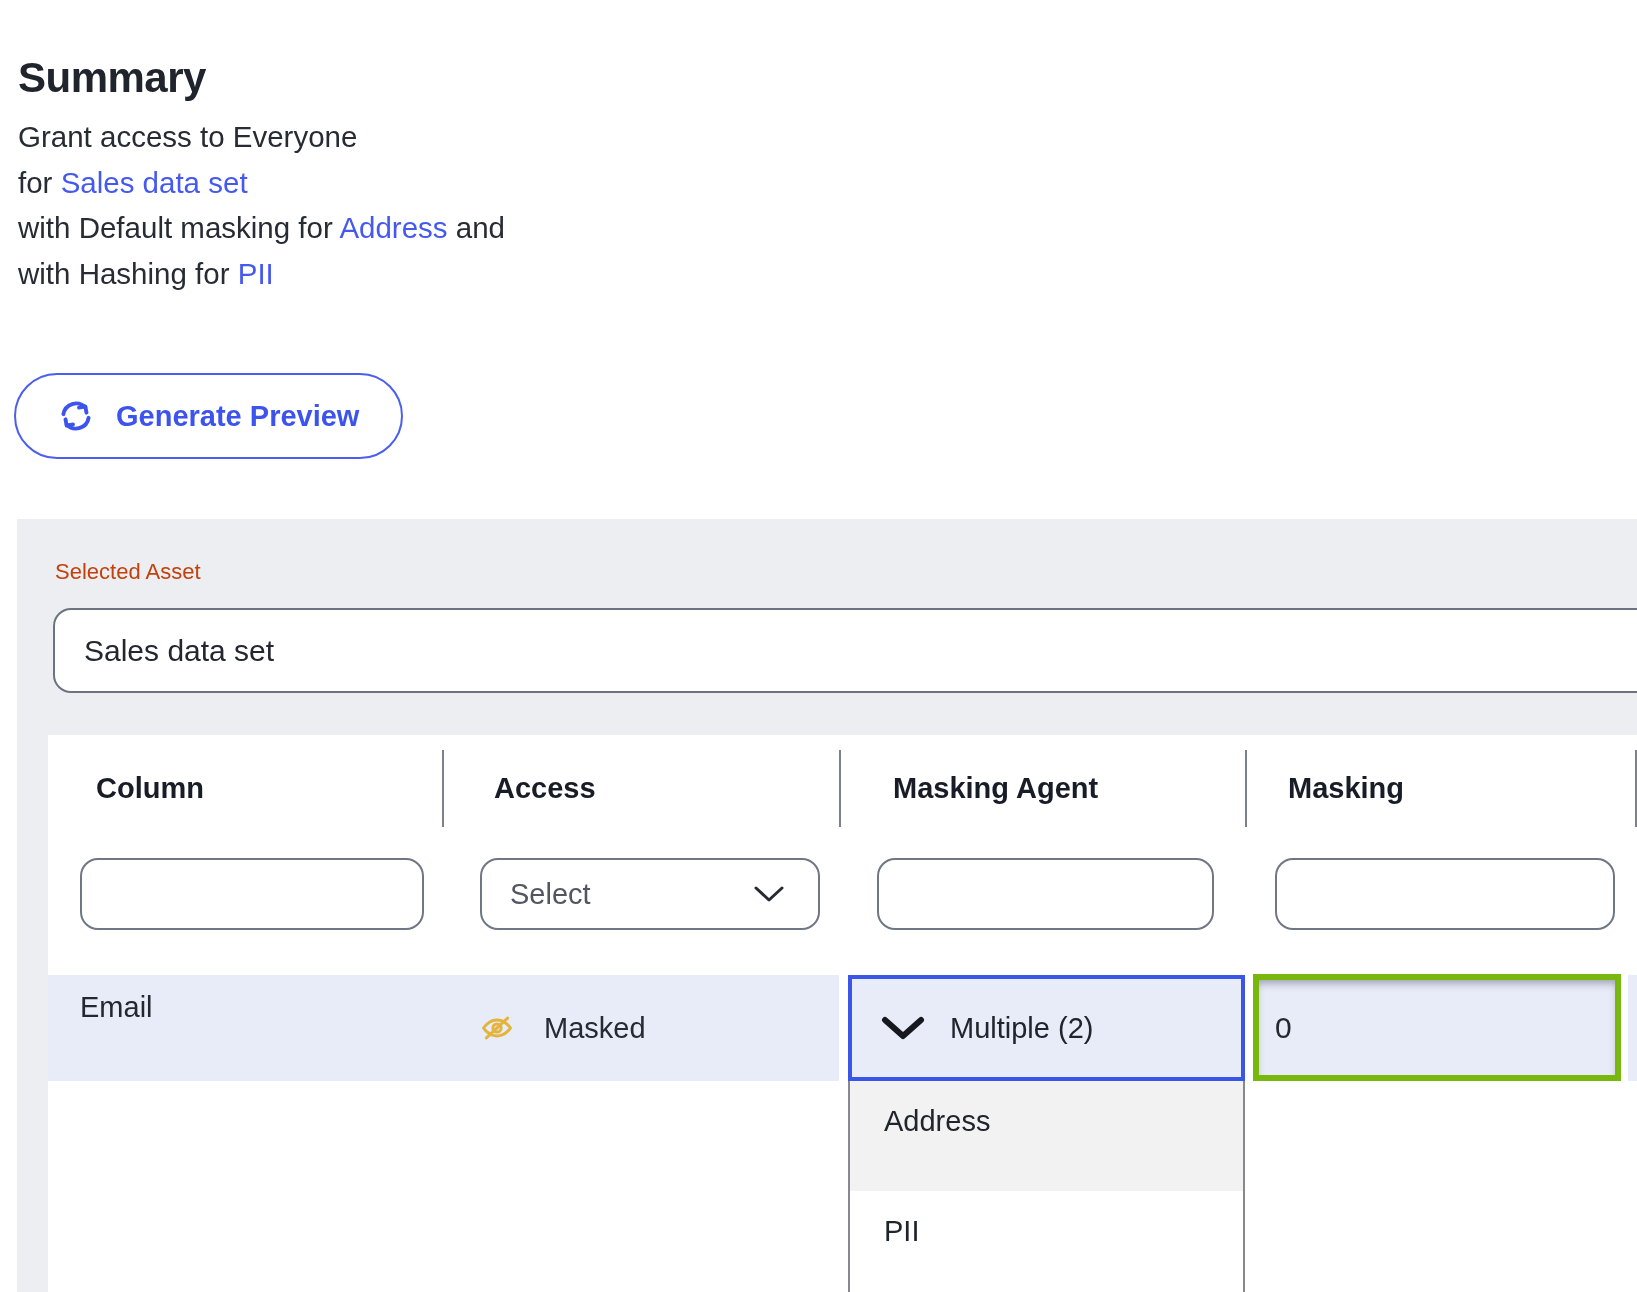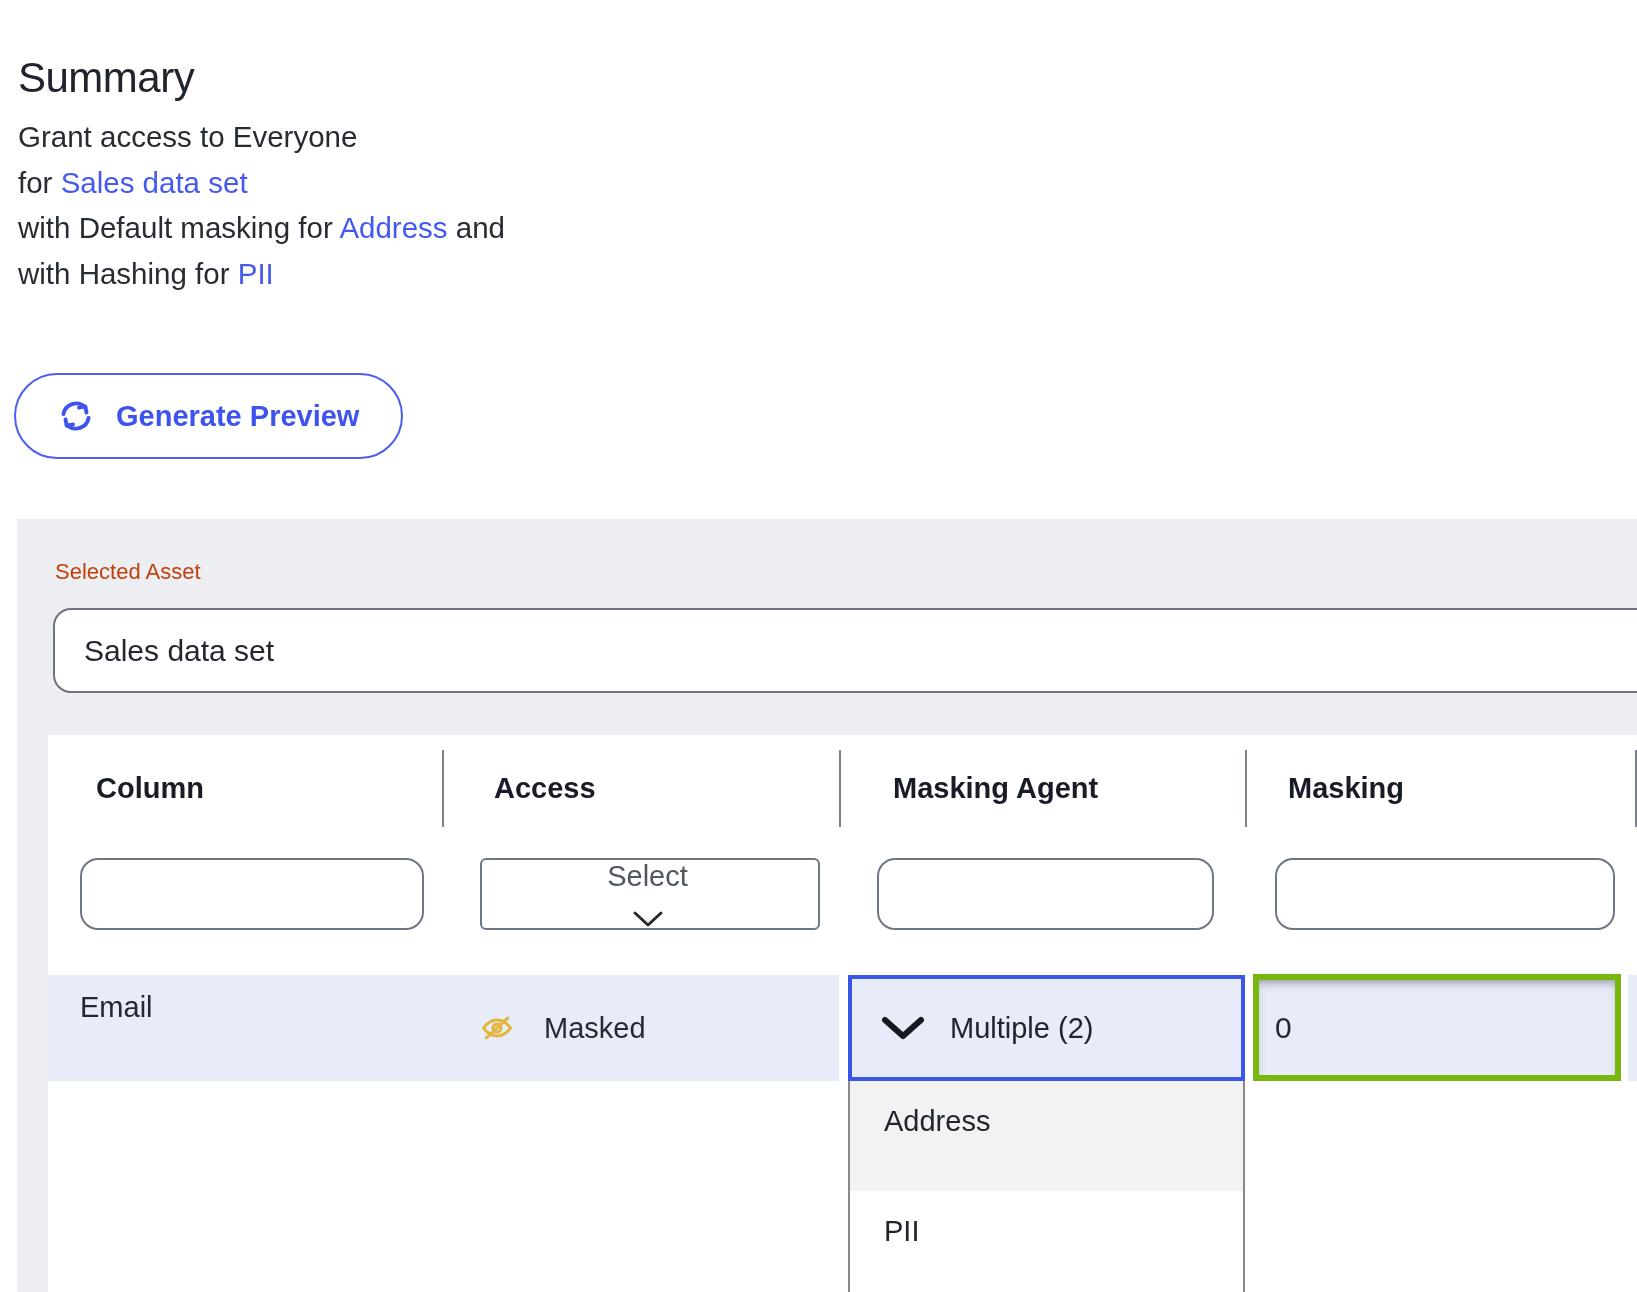--- a/index.html
+++ b/index.html
@@ -1,21 +1,21 @@
 <!DOCTYPE html>
 <html><head>
 <meta charset="utf-8">
 <style>
   * { margin:0; padding:0; box-sizing:border-box; }
   html,body { background:#ffffff; }
   body { font-family:"Liberation Sans","DejaVu Sans",sans-serif; }
   .canvas { position:relative; width:1637px; height:1292px; background:#fff; overflow:hidden; }
 
   
-  .page-title { position:absolute; left:18px; top:54px; font-size:42px; font-weight:400;
+  .page-title { position:absolute; left:18px; top:54px; font-size:42px; font-weight:700;
                 color:#20242d; letter-spacing:-0.5px;text-align:right; }
   .summary-text { position:absolute; left:18px; top:114px; font-size:29.5px; color:#272c34; }
   .summary-text .line { line-height:45.5px; white-space:pre; }
   .link { color:#4659ef; text-decoration:none; cursor:pointer; }
 
   
   .gen-btn { position:absolute; left:14px; top:373px; height:86px; padding:0 42px;
              display:inline-flex; align-items:center; gap:22px; background:#fff;
              border:2.5px solid #4b5ef0; border-radius:44px; cursor:pointer;
              font-family:inherit; font-size:29px; font-weight:700; color:#3c53ed; }
@@ -29,22 +29,22 @@
                  padding-left:29px; font-size:30px; color:#23272f; }
 
   
   .table { position:absolute; left:31px; top:216px; width:1589px; height:557px; background:#fff; }
   .hdiv { position:absolute; top:15px; width:2px; height:77px; background:#7c828c; }
   .hdr { position:absolute; top:37px; font-size:29px; font-weight:700; color:#171c26;margin-left:16px; }
 
   .filter { position:absolute; top:123px; height:72px; background:#fff; border:2px solid #6f7684;
             border-radius:18px; font-size:29px; color:#23272f; font-family:inherit; padding:0 26px; }
   .filter-select { position:absolute; top:123px; height:72px; background:#fff; border:2px solid #6f7684;
-            border-radius:6px; display:flex; align-items:center; padding:0 33px 0 28px;
-            font-size:29px; color:#515761; cursor:pointer;flex-direction:column; }
+            border-radius:18px; display:flex; align-items:center; padding:0 33px 0 28px;
+            font-size:29px; color:#515761; cursor:pointer; }
   .filter-select .spacer { flex:1; }
 
   
   .row { position:absolute; left:0; top:240px; width:1589px; height:108px; }
   .rowbg { position:absolute; top:0; height:106px; background:#e8ecf8; }
   .cell-email { position:absolute; left:32px; top:16px; font-size:29px; color:#23272f; }
   .cell-access { position:absolute; left:432px; top:0; height:106px; display:flex; align-items:center; gap:30px;
                  font-size:29px; color:#262b33; }
   .cell-agent { position:absolute; left:800px; top:0; width:397px; height:106px; background:#e8ecf8;
                 border:4px solid #3a56e8; display:flex; align-items:center; padding-left:28px; gap:24px;

